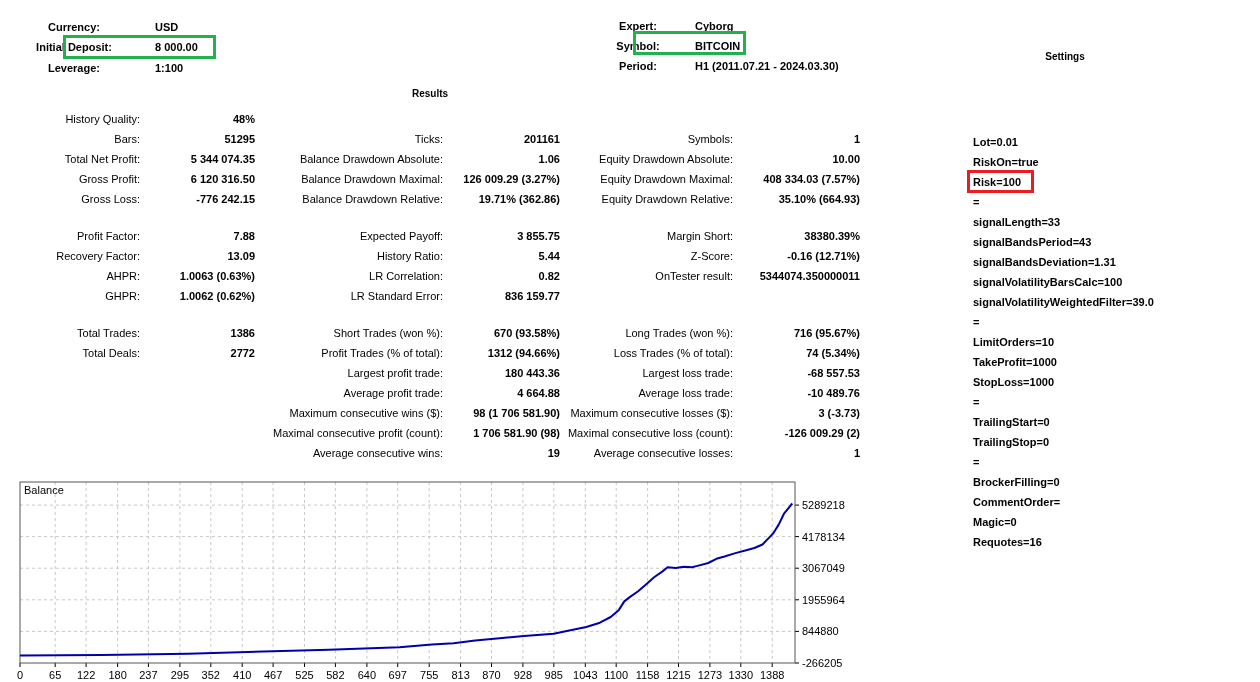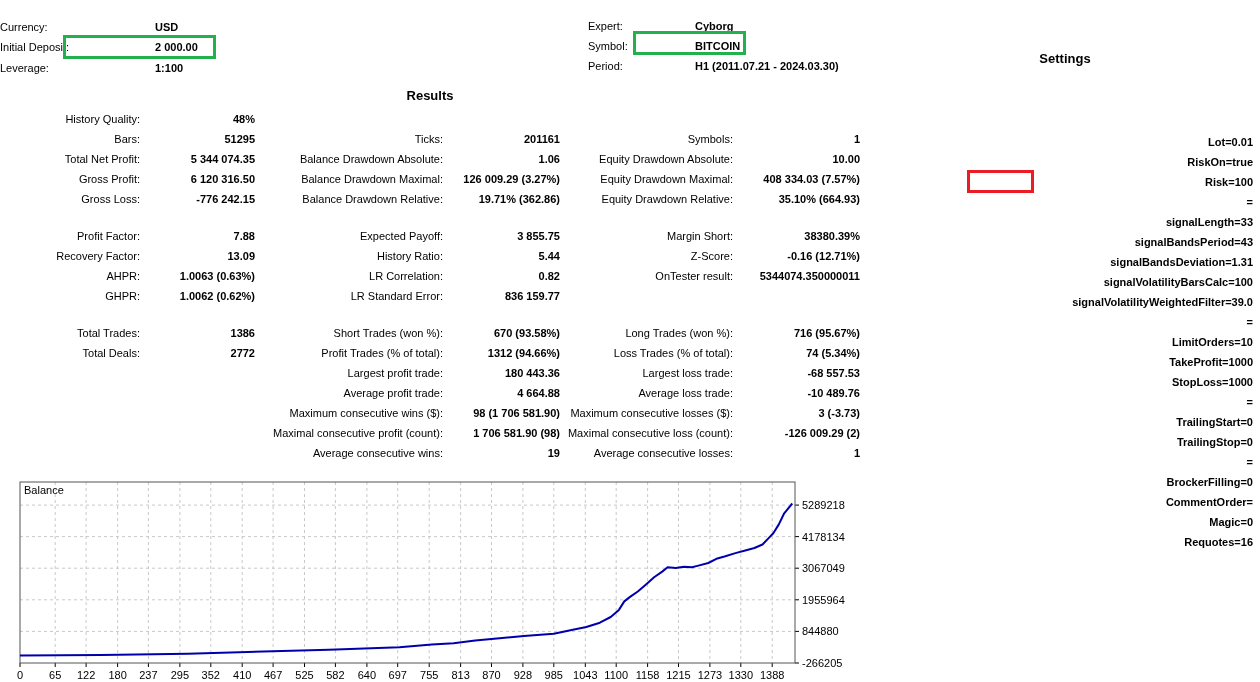--- a/index.html
+++ b/index.html
@@ -1,50 +1,50 @@
 <!DOCTYPE html>
 <html><head>
 <meta charset="utf-8">
 <style>
   html,body{margin:0;padding:0;background:#fff;}
   .page{position:relative;width:1260px;height:682px;background:#ffffff;overflow:hidden;
         font-family:"Liberation Sans","DejaVu Sans",sans-serif;font-size:11px;color:#000;}
   .hrow{position:absolute;height:20px;line-height:20px;white-space:nowrap;}
-  .hlabel{display:inline-block;text-align:left;}
+  .hlabel{display:inline-block;text-align:center;font-weight:bold;}
   .hval{font-weight:bold;margin-left:7px;}
   .box-overlay{position:absolute;border:3px solid #22B14C;box-sizing:border-box;background:transparent;pointer-events:none;}
-  .title{position:absolute;font-weight:bold;font-size:13px;text-align:center;}
+  .title{position:absolute;font-weight:bold;font-size:10px;text-align:center;}
   
   #results-table{position:absolute;left:0;top:109px;width:860px;}
   .trow{display:flex;height:20px;line-height:20px;white-space:nowrap;}
   .trow.gap{margin-top:17px;}
   .trow span{display:block;text-align:right;overflow:visible;}
   .c1l{width:140px;}
   .c1v{width:115px;font-weight:bold;}
   .c2l{width:188px;}
   .c2v{width:117px;font-weight:bold;}
   .c3l{width:173px;}
   .c3v{width:127px;font-weight:bold;}
   
   #settings-list{position:absolute;left:973px;top:132px;width:280px;}
-  .sitem{height:20px;line-height:20px;font-weight:bold;white-space:nowrap;text-align:right;}
+  .sitem{height:20px;line-height:20px;font-weight:bold;white-space:nowrap;}
   
   #chart-wrap{position:absolute;left:0;top:478px;width:870px;height:204px;}
   svg text{font-family:"Liberation Sans","DejaVu Sans",sans-serif;}
 </style>
 </head>
 <body>
 
 <div class="page">
 
   <div class="hrow" style="left:0;top:17px">
     <span class="hlabel" style="width:148px">Currency:</span><span class="hval">USD</span>
   </div>
   <div class="hrow" style="left:0;top:37px">
-    <span class="hlabel" style="width:148px">Initial Deposit:</span><span class="hval">2 000.00</span>
+    <span class="hlabel" style="width:148px">Initial Deposit:</span><span class="hval">8 000.00</span>
   </div>
   <div class="hrow" style="left:0;top:58px">
     <span class="hlabel" style="width:148px">Leverage:</span><span class="hval">1:100</span>
   </div>
   <div class="box-overlay" id="deposit-box" style="left: 63px; top: 35px; width: 153px; height: 24px; border-color: rgb(34, 177, 76);"></div>
 
   <div class="hrow" style="left:588px;top:16px">
     <span class="hlabel" style="width:100px">Expert:</span><span class="hval">Cyborg</span>
   </div>
   <div class="hrow" style="left:588px;top:36px">

